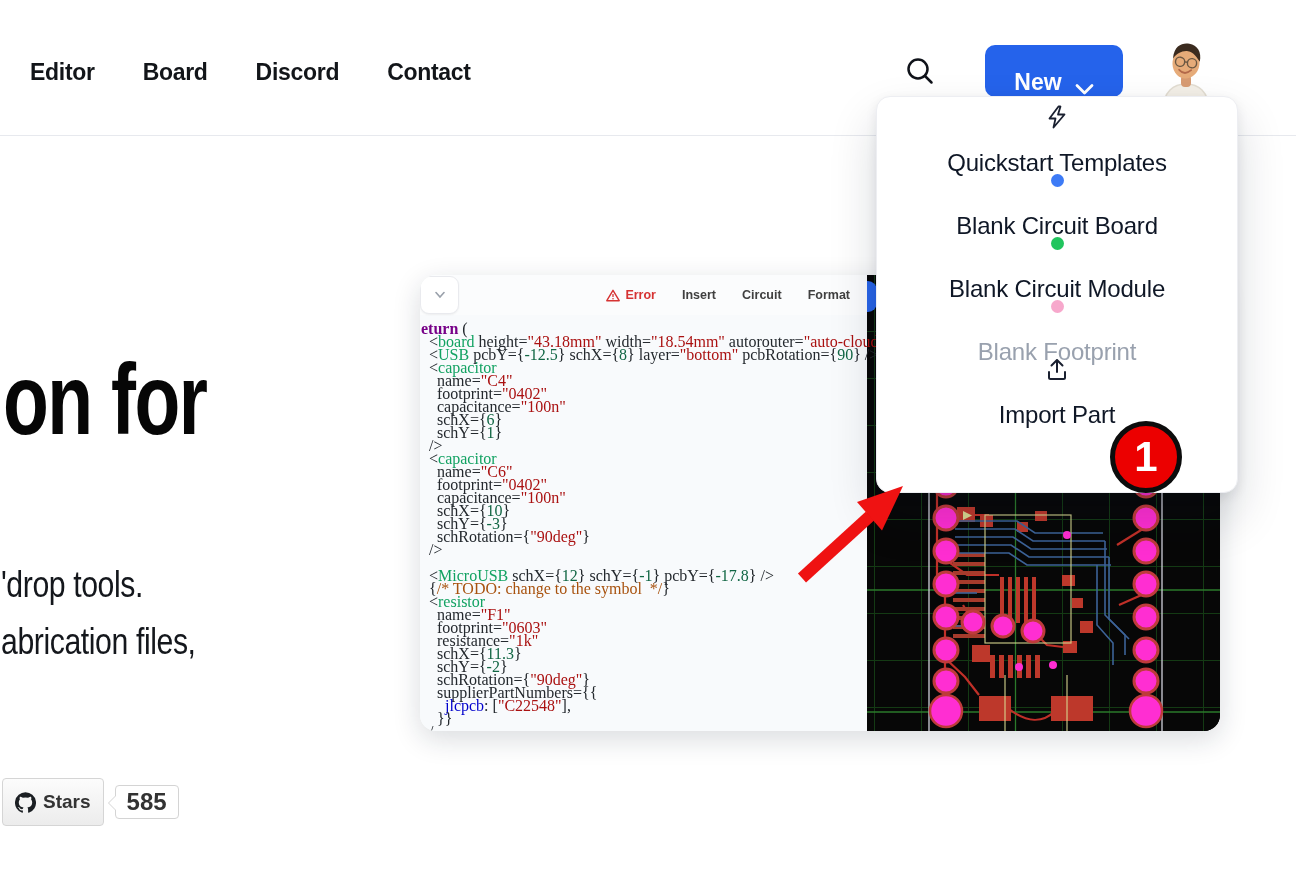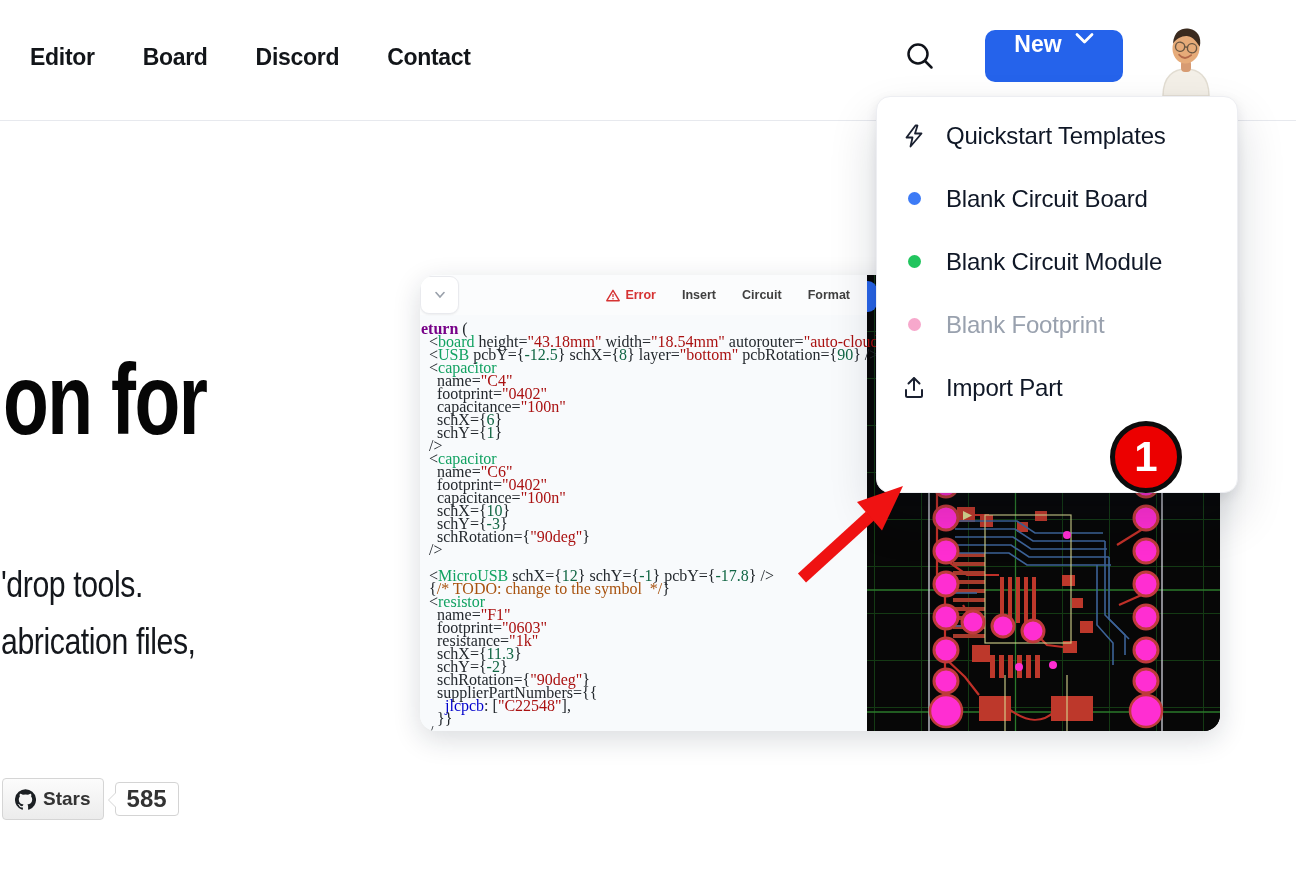--- a/index.html
+++ b/index.html
@@ -2,32 +2,32 @@
 <html><head>
 <meta charset="utf-8">
 <style>
   html,body{margin:0;padding:0;}
   body{
     width:1296px;height:872px;position:relative;overflow:hidden;
     background:#ffffff;font-family:"Liberation Sans",sans-serif;
     -webkit-font-smoothing:antialiased;
   }
   
-  .header{position:absolute;left:0;top:0;width:1296px;height:120px;background:#fff;border-bottom:1px solid #e7e9ee;z-index:2;}
+  .header{position:absolute;left:0;top:15px;width:1296px;height:120px;background:#fff;border-bottom:1px solid #e7e9ee;z-index:2;}
   .nav-links{position:absolute;left:30px;top:0;height:114px;display:flex;align-items:center;gap:48px;}
   .nav-link{font-size:23px;font-weight:700;color:#121519;letter-spacing:-.3px;text-decoration:none;cursor:pointer;}
   .search-btn{position:absolute;left:901px;top:38px;width:38px;height:38px;display:flex;align-items:center;justify-content:center;cursor:pointer;background:none;border:none;padding:0;}
-  .new-btn{position:absolute;left:985px;top:30px;width:138px;height:52px;border:none;border-radius:10px;background:#2563eb;color:#fff;font-size:23px;font-weight:700;font-family:inherit;display:flex;align-items:flex-start;justify-content:center;gap:13px;cursor:pointer;}
+  .new-btn{position:absolute;left:985px;top:30px;width:138px;height:52px;border:none;border-radius:10px;background:#2563eb;color:#fff;font-size:23px;font-weight:700;font-family:inherit;display:flex;align-items:flex-end;justify-content:center;gap:13px;cursor:pointer;}
   .avatar{position:absolute;left:1153px;top:24px;width:66px;height:72px;cursor:pointer;}
   
   .hero-headline{position:absolute;left:3px;top:342px;font-size:100px;font-weight:700;color:#060606;letter-spacing:-2px;white-space:nowrap;transform:scaleX(.75);transform-origin:left top;}
   .hero-sub{position:absolute;left:1px;top:556px;font-size:36px;line-height:57px;color:#14171c;letter-spacing:-.5px;white-space:nowrap;transform:scaleX(.84);transform-origin:left top;}
   
   .gh{position:absolute;left:2px;top:778px;display:flex;align-items:center;z-index:2;}
-  .gh-btn{height:42px;display:flex;align-items:center;gap:7px;padding:2px 12px;border:1px solid #d5d5d5;border-radius:4px;background:linear-gradient(#fcfcfc,#ececec);font-weight:700;font-size:19px;color:#333;cursor:pointer;font-family:inherit;}
+  .gh-btn{height:48px;display:flex;align-items:center;gap:7px;padding:2px 12px;border:1px solid #d5d5d5;border-radius:4px;background:linear-gradient(#fcfcfc,#ececec);font-weight:700;font-size:19px;color:#333;cursor:pointer;font-family:inherit;}
   .gh-count{position:relative;margin-left:11px;height:32px;padding:0 11px;border:1px solid #d4d4d4;border-radius:4px;background:#fff;font-weight:700;font-size:24px;color:#333;display:flex;align-items:center;cursor:pointer;}
   .gh-count::before{content:"";position:absolute;left:-8px;top:9px;border:8px solid transparent;border-left:none;border-right:8px solid #d4d4d4;}
   .gh-count::after{content:"";position:absolute;left:-6.5px;top:9px;border:8px solid transparent;border-left:none;border-right:8px solid #fff;}
   
   .card{position:absolute;left:420px;top:275px;width:800px;height:456px;border-radius:16px;overflow:hidden;display:flex;box-shadow:0 8px 28px rgba(20,30,50,.16);background:#f8fafc;z-index:1;}
   .editor{width:447px;height:456px;position:relative;background:#f8fafc;flex:none;}
   .toolbar{height:40px;background:#fbfcfd;display:flex;align-items:center;justify-content:flex-end;padding-right:4px;position:relative;}
   .file-tab{position:absolute;left:0;top:1px;width:37px;height:36px;background:#fff;border:1px solid #e9eaee;border-radius:9px;box-shadow:0 1px 2px rgba(0,0,0,.06);display:flex;align-items:center;justify-content:center;}
   .tb-error{display:flex;align-items:center;gap:5px;color:#d63333;font-size:12.5px;font-weight:700;padding:0 13px;cursor:pointer;}
   .tb-item{font-size:12.5px;font-weight:700;color:#404040;padding:0 13px;cursor:pointer;}
@@ -36,21 +36,21 @@
   .tk-k{color:#770088;font-weight:700;}
   .tk-t{color:#12a262;}
   .tk-s{color:#aa1111;}
   .tk-n{color:#116644;}
   .tk-c{color:#a8520e;}
   .tk-p{color:#0000cc;}
   .tk-d{color:#24292e;}
   .pcb{width:353px;height:456px;flex:none;background:#070707;}
   
   .dropdown{position:absolute;left:876px;top:96px;width:362px;height:397px;box-sizing:border-box;background:#fff;border:1px solid #edeef2;border-radius:14px;box-shadow:0 24px 48px rgba(15,23,42,.16),0 4px 12px rgba(15,23,42,.08);padding:7px 0;z-index:10;}
-  .dd-item{height:63px;display:flex;align-items:center;padding:0 24px;gap:19px;font-size:24px;color:#0f1726;cursor:pointer;letter-spacing:-.2px;}
+  .dd-item{height:63px;display:flex;align-items:center;padding:0 24px;gap:19px;font-size:24px;color:#0f1726;cursor:pointer;letter-spacing:-.2px;flex-direction:column;}
   .dd-item.disabled{color:#99a1ae;}
   .dd-icon{width:26px;height:26px;display:flex;align-items:center;justify-content:center;flex:none;}
   .dot{width:13px;height:13px;border-radius:50%;display:block;}
   .badge{position:absolute;left:233px;top:324px;width:62px;height:62px;border-radius:50%;background:#ec0000;border:5px solid #0c0c0c;display:flex;align-items:center;justify-content:center;color:#fff;font-weight:700;font-size:42px;z-index:11;}
   
   .arrow{position:absolute;left:790px;top:470px;z-index:12;pointer-events:none;}
 </style>
 </head>
 <body>
 

